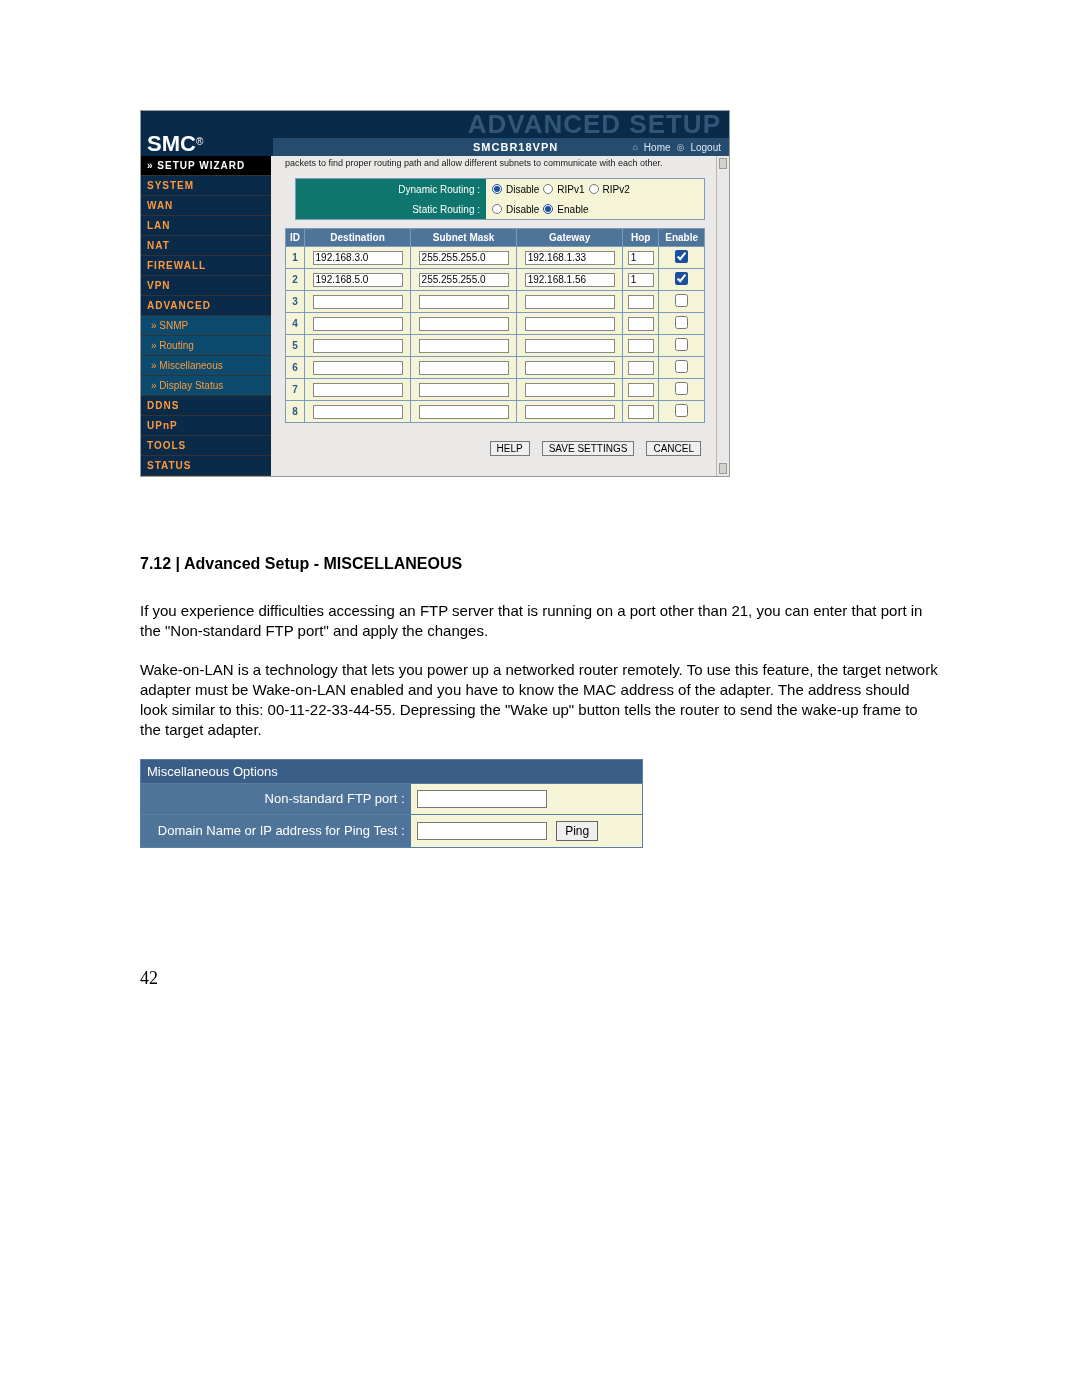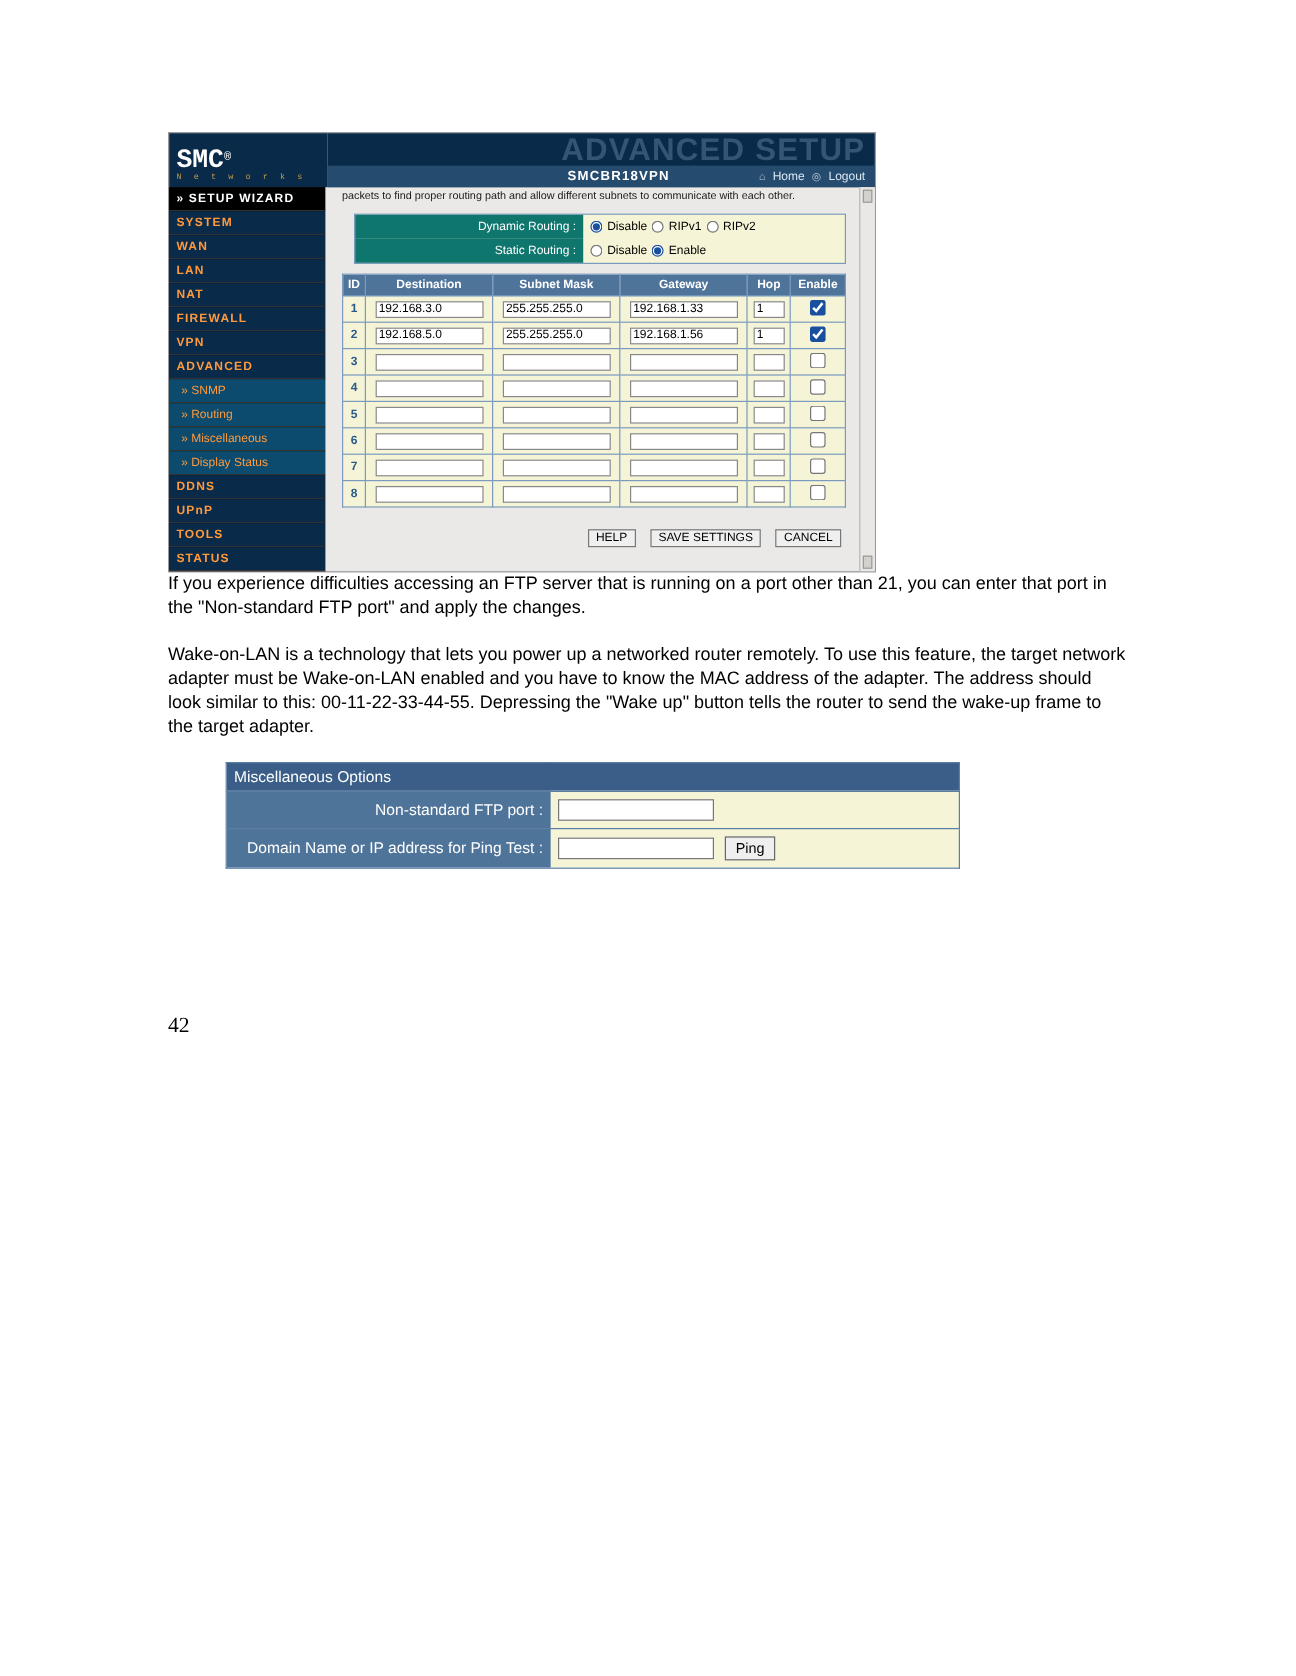--- a/index.html
+++ b/index.html
@@ -5,21 +5,21 @@
   * { box-sizing: border-box; margin: 0; padding: 0; }
   body { background: #fff; font-family: "Trebuchet MS", Arial, sans-serif; font-size: 14px; color: #000; width: 1080px; }
   .page { padding: 110px 140px 60px 140px; }
 
   
   .screenshot { width: 590px; border: 1px solid #999; background: #eae9e7; position: relative; }
   
   .ss-top { display: flex; }
   .ss-logo {
     width: 132px; height: 45px; background: #0a2a4a; color: #fff;
-    padding: 10px 0 0 6px; font-family: Liberation Mono, monospace;
+    padding: 20px 0 0 6px; font-family: Liberation Sans, sans-serif;
   }
   .ss-logo .big { font-size: 22px; font-weight: bold; }
   .ss-logo .reg { font-size: 10px; vertical-align: super; }
   .ss-logo .sub { font-size: 7px; letter-spacing: 3px; color: #c09a4a; display: block; margin-top: -2px; }
   .ss-banner { flex: 1; background: #0a2a4a; position: relative; }
   .ss-banner .adv { position: absolute; right: 8px; top: -2px; font-size: 26px; font-weight: bold; letter-spacing: 1px; color: rgba(130,170,200,.35); }
   .ss-banner .model-row {
     position: absolute; left: 0; right: 0; bottom: 0; height: 18px;
     background: #254b6f; color: #fff; font-size: 11px; font-weight: bold;
     display: flex; align-items: center; padding-left: 200px;
@@ -56,21 +56,21 @@
   .rt-table input[type=checkbox] { accent-color: #1a4f9e; }
 
   .ss-buttons { display: flex; justify-content: flex-end; gap: 12px; margin: 18px 18px 6px 0; }
   .ss-buttons button { font-size: 10px; padding: 1px 6px; background: #efefef; border: 1px solid #777; font-family: Arial; }
 
   
   .doc h3 { font-size: 16px; font-weight: bold; margin: 78px 0 28px 0; }
   .doc p { font-size: 15px; line-height: 1.35; margin-bottom: 18px; }
 
   
-  .misc-table { width: 612px; border: 1px solid #5b7ea5; border-collapse: collapse; font-family: Arial, sans-serif; margin-left: 48px; }
+  .misc-table { width: 503px; border: 1px solid #5b7ea5; border-collapse: collapse; font-family: Arial, sans-serif; }
   .misc-table .hdr td { background: #3a5e88; color: #fff; font-size: 13px; padding: 4px 6px; }
   .misc-table .row td { background: #f5f4d6; border-top: 1px solid #5b7ea5; padding: 6px 6px; font-size: 13px; vertical-align: middle; }
   .misc-table .lbl { width: 270px; text-align: right; color: #fff; background: #4f749a !important; padding-right: 8px; }
   .misc-table input[type=text] { width: 130px; font-size: 12px; border: 1px solid #777; height: 18px; padding: 0 3px; }
   .misc-table button { font-size: 12px; border: 1px solid #666; background: #efefef; padding: 0 8px; height: 20px; margin-left: 6px; }
 
   .pagenum { margin-top: 120px; font-size: 18px; font-family: "Times New Roman", serif; }
 </style>
 </head>
 <body>
@@ -226,20 +226,21 @@
         <div class="ss-buttons">
           <button>HELP</button>
           <button>SAVE SETTINGS</button>
           <button>CANCEL</button>
         </div>
       </div>
     </div>
   </div>
 
   <div class="doc">
+    <h3>7.12 | Advanced Setup - MISCELLANEOUS</h3>
     <p>If you experience difficulties accessing an FTP server that is running on a port other than 21, you can enter that port in the "Non-standard FTP port" and apply the changes.</p>
     <p>Wake-on-LAN is a technology that lets you power up a networked router remotely. To use this feature, the target network adapter must be Wake-on-LAN enabled and you have to know the MAC address of the adapter. The address should look similar to this: 00-11-22-33-44-55. Depressing the "Wake up" button tells the router to send the wake-up frame to the target adapter.</p>
 
     <table class="misc-table">
       <tbody>
           <tr class="hdr">
             <td colspan="2">Miscellaneous Options</td>
           </tr>
       <tr class="row">
         <td class="lbl">Non-standard FTP port :</td>

